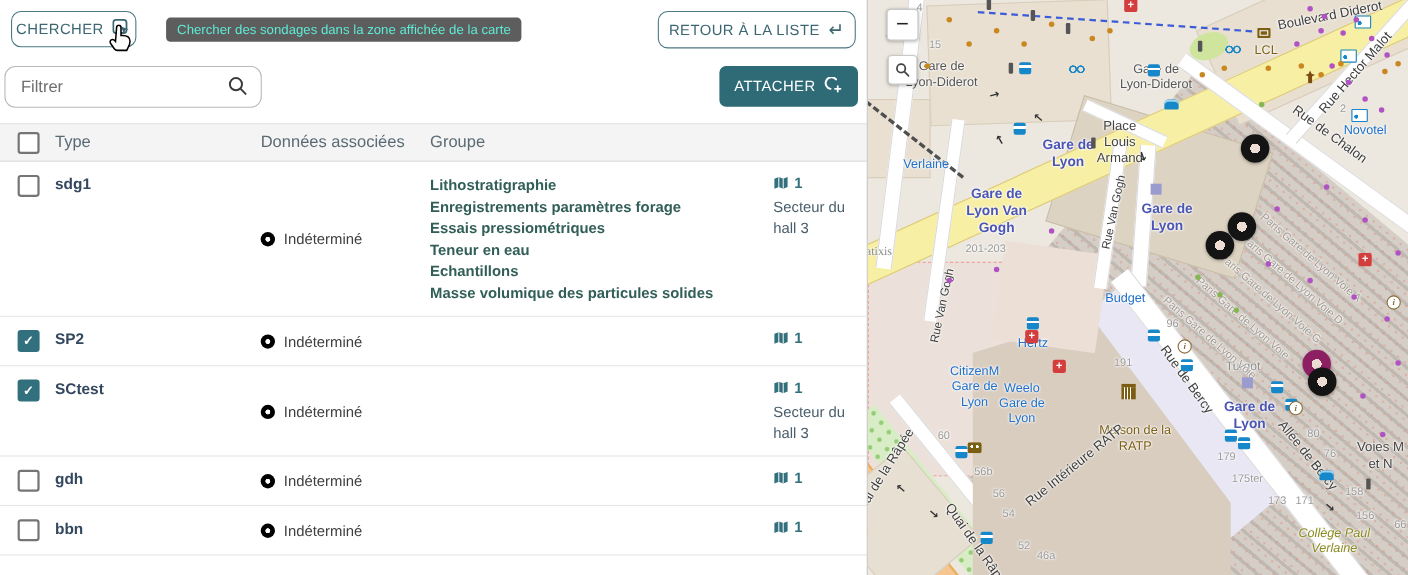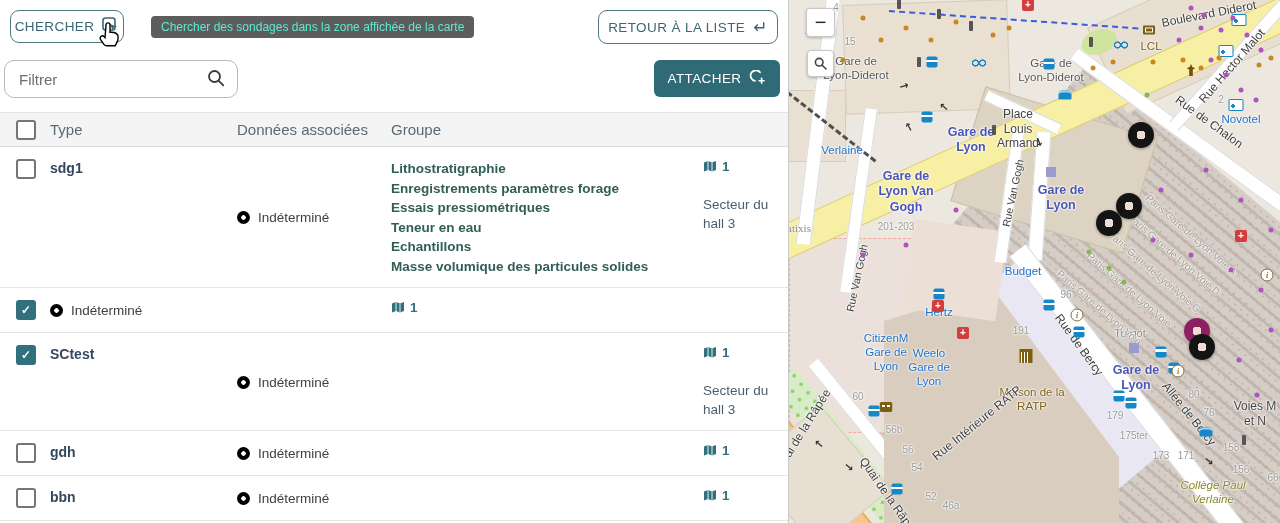--- a/index.html
+++ b/index.html
@@ -35,21 +35,21 @@
   .cb{width:16px;height:16px;border:2px solid #757575;border-radius:3px;background:#fff;display:flex;align-items:center;
     justify-content:center;cursor:pointer;}
   .cb.checked{background:#31707c;border-color:#31707c;}
   .cb.checked::after{content:"✓";color:#fff;font-size:12px;font-weight:bold;}
   .ref{color:#33475f;font-weight:700;font-size:14px;}
   .typeline{display:flex;align-items:center;gap:8px;color:#3e3e3e;font-size:13.5px;}
   .donut{width:13px;height:13px;border-radius:50%;background:radial-gradient(circle,#fff 0 2px,#000 2.5px 7px);flex:none;}
   .assoc div{color:#315e57;font-weight:600;font-size:13.5px;line-height:19.5px;}
   .grp{font-size:13.5px;}
   .grpline{display:flex;align-items:center;gap:5px;color:#31707c;font-weight:700;}
-  .grpname{color:#4a5f6d;font-weight:400;line-height:19px;margin-top:21px;max-width:72px;}
+  .grpname{color:#4a5f6d;font-weight:400;line-height:19px;margin-top:5px;max-width:72px;}
 
   
   .map{position:absolute;left:788px;top:0;width:492px;height:523px;overflow:hidden;background:#ece7df;border-left:1px solid #c9c9c9;box-sizing:content-box;}
   .shape{position:absolute;}
   .rail{left:300px;top:62px;width:640px;height:420px;transform:rotate(40deg);transform-origin:0 0;
     background:repeating-linear-gradient(180deg,#d5cec6 0 8px,#c0b9b1 8px 11px);}
   .rail-speck{left:300px;top:62px;width:640px;height:420px;transform:rotate(40deg);transform-origin:0 0;
     background-image:radial-gradient(#df8f83 0.9px,transparent 1.2px);background-size:8px 8px;opacity:.5;}
   .pinkzone{left:0;top:238px;width:132px;height:195px;background:#ece1da;border:1.5px dashed #f0a79e;box-sizing:border-box;}
   .forecourt{left:234px;top:256px;width:240px;height:84px;transform:rotate(50deg);transform-origin:0 0;background:#e9e7f4;}
@@ -204,20 +204,21 @@
                 </svg>
                 <span>1</span>
               </div>
               <div class="grpname">Secteur du hall 3</div>
             </div>
           </div>
           <div class="trow">
             <div class="c-check">
               <div class="cb checked"></div>
             </div>
+            <div><span class="ref">SP2</span></div>
             <div class="typeline">
               <span class="donut"></span>
               <span>Indéterminé</span>
             </div>
             <div class="assoc"></div>
             <div class="grp">
               <div class="grpline">
                 <svg width="14" height="13" viewBox="0 0 14 13">
                   <path d="M1 2.5 5 1l4 1.5L13 1v9l-4 1.5L5 10l-4 1.5z" fill="#31707c"></path>
                   <path d="M5 1v9M9 2.5v9" stroke="#fff" stroke-width=".9" fill="none"></path>

